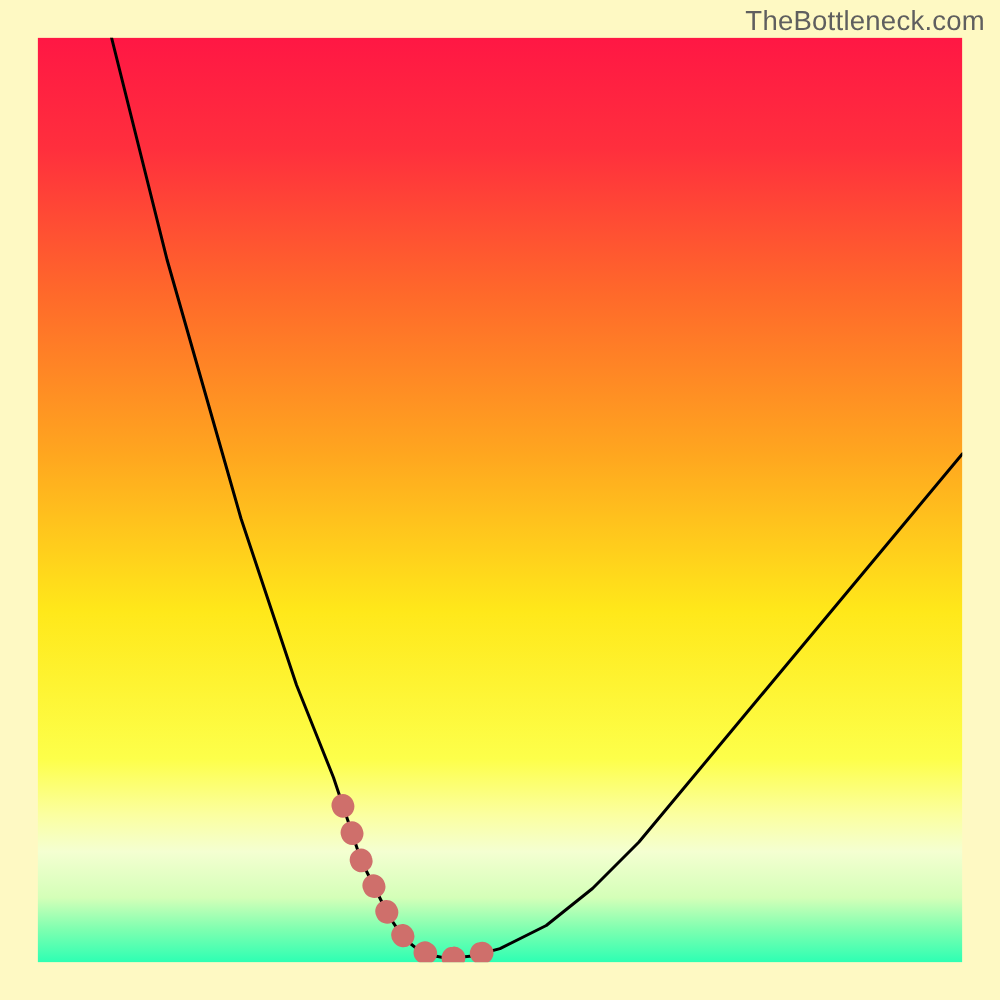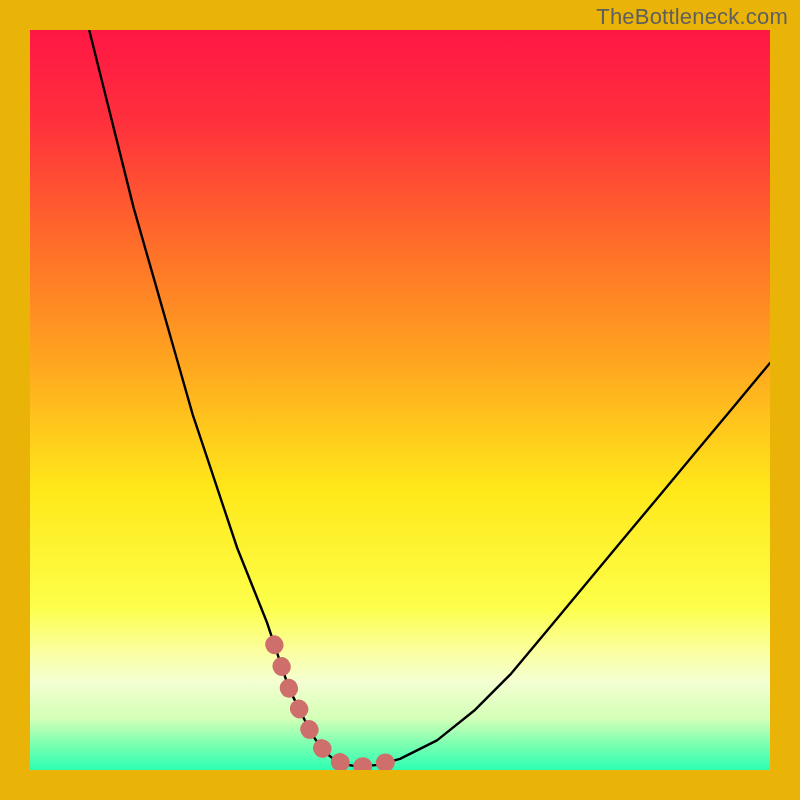--- a/index.html
+++ b/index.html
@@ -10,21 +10,21 @@
     background: #000;
     overflow: hidden;
     font-family: Arial, Helvetica, sans-serif;
   }
   .frame {
     position: absolute;
     top: 0;
     left: 0;
     width: 800px;
     height: 800px;
-    background: #eab308;
+    background: #fef9c3;
   }
   .plot-area {
     position: absolute;
     top: 30px;
     left: 30px;
     width: 740px;
     height: 740px;
     overflow: hidden;
   }
   .gradient-bg {

